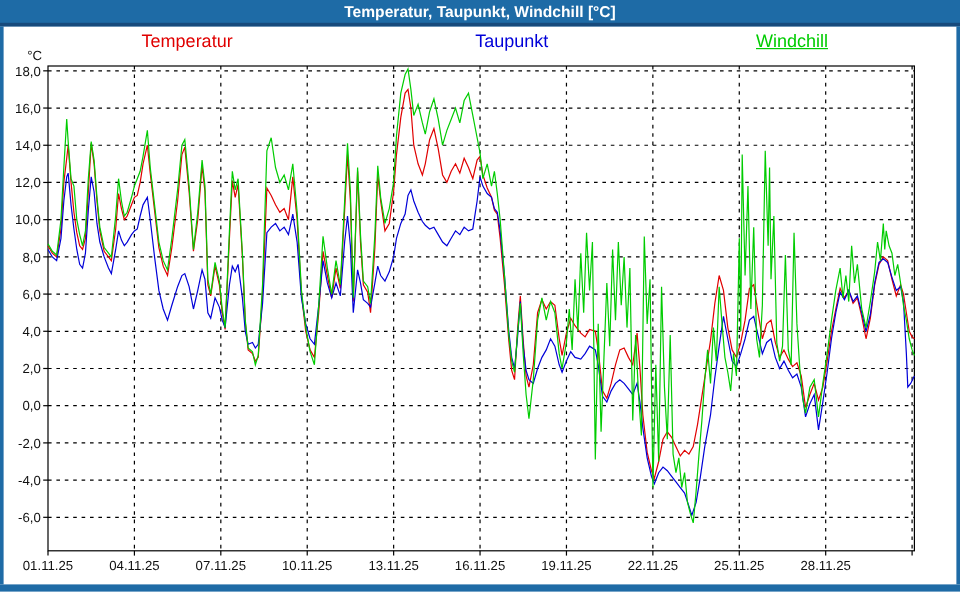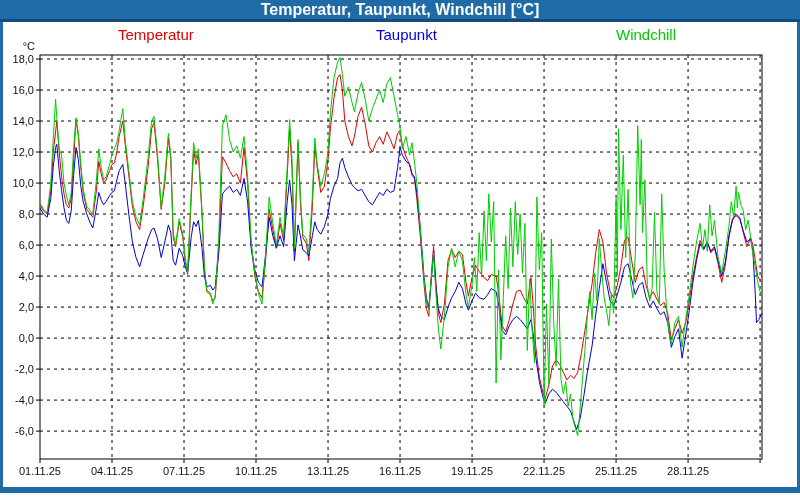--- a/index.html
+++ b/index.html
@@ -1,27 +1,27 @@
 <!DOCTYPE html>
 <html><head>
 <meta charset="utf-8">
 <style>
   html,body{margin:0;padding:0;background:#ffffff;}
   .window{position:relative;width:800px;height:500px;background:#ffffff;overflow:hidden;
           font-family:"Liberation Sans",sans-serif;}
   .titlebar{position:absolute;left:0;top:0;width:800px;height:19px;background:#1e6ba6;
             border-bottom:3px solid #174a7c;display:flex;align-items:center;justify-content:center;}
-  .titlebar span{color:#ffffff;font-size:16px;font-weight:bold;}
+  .titlebar span{color:#ffffff;font-size:13px;font-weight:bold;}
   .edge-left{position:absolute;left:0;top:22px;width:3px;height:465px;background:#1e6ba6;}
   .edge-right{position:absolute;right:0;top:22px;width:3px;height:465px;background:#1e6ba6;}
   .edge-bottom{position:absolute;left:0;top:487px;width:800px;height:6px;background:#1e6ba6;}
   .legend-item{position:absolute;top:26px;font-size:15px;font-weight:normal;}
   #legend-0{left:118px;}
-  #legend-1{left:376px;}
-  #legend-2{left:616px;}
+  #legend-1{left:396px;}
+  #legend-2{left:630px;text-decoration:underline;}
   svg.chart{position:absolute;left:0;top:0;}
   text{font-family:"Liberation Sans",sans-serif;}
 </style>
 </head>
 <body>
 
 <div class="window">
   <div class="titlebar" style="background: rgb(30, 107, 166);">
     <span>Temperatur, Taupunkt, Windchill [°C]</span>
   </div>

